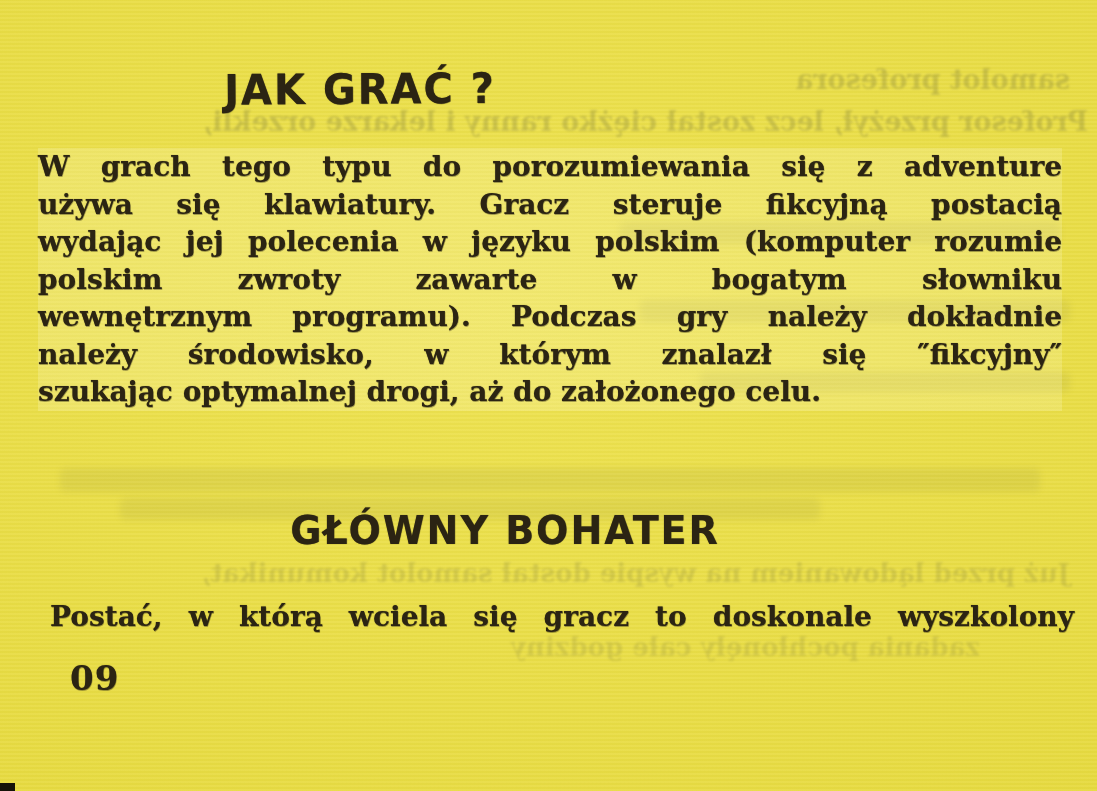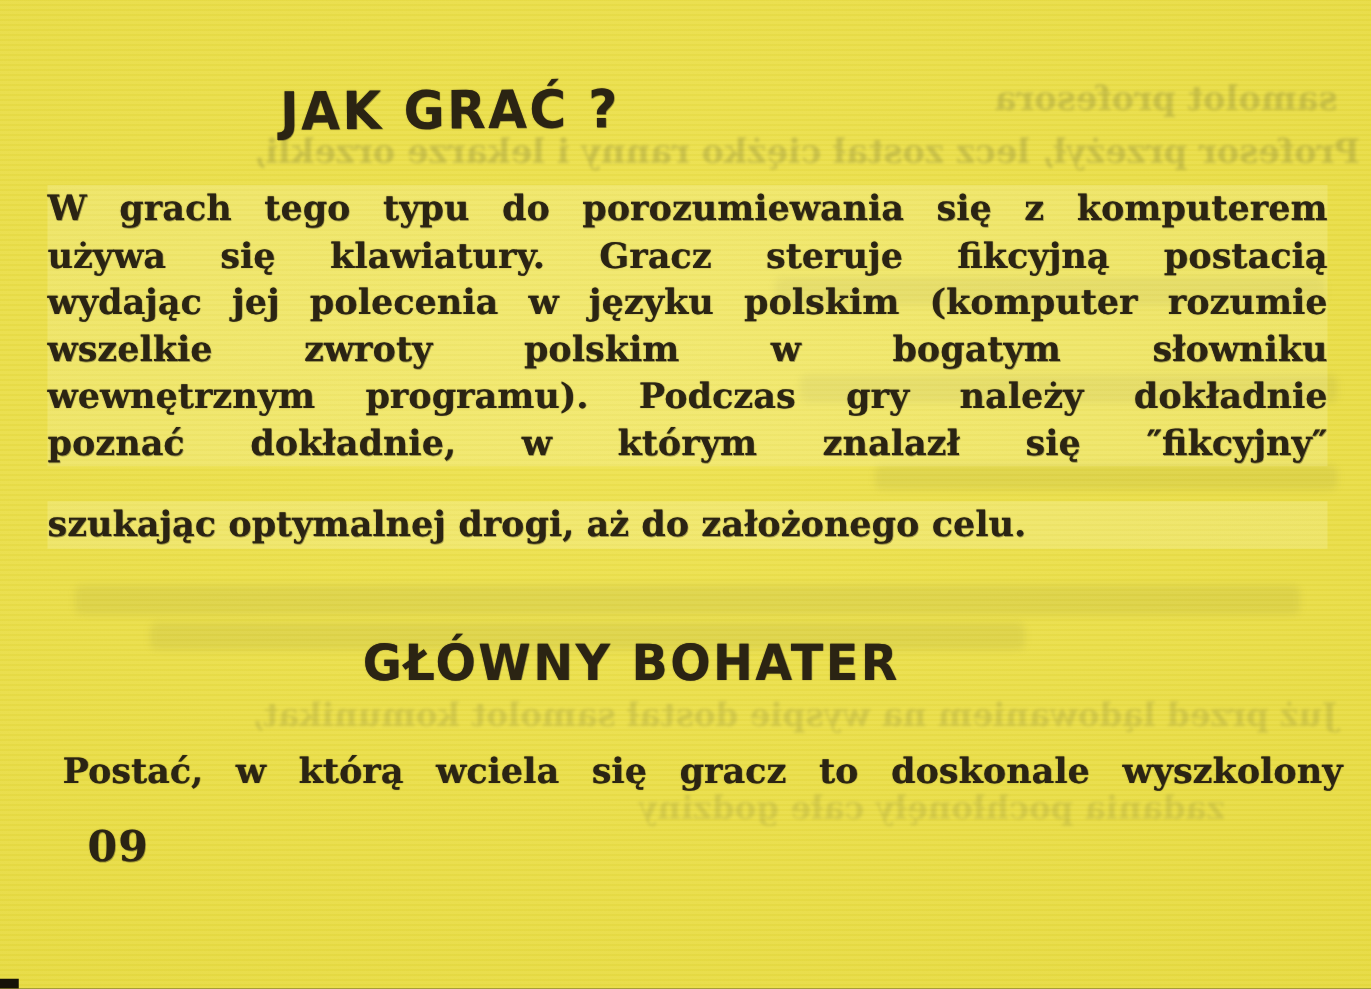--- a/index.html
+++ b/index.html
@@ -33,21 +33,21 @@
   .para1{
     position:absolute;left:38px;top:148px;width:1024px;
     font-size:28px;font-weight:bold;
   }
   .para1 .line{
     height:37.5px;line-height:37.5px;
     text-align:justify;text-align-last:justify;
     background:linear-gradient(rgba(255,252,210,0.22), rgba(255,252,210,0.22));
     white-space:nowrap;
   }
-  .para1 .line.last{text-align-last:left;margin-top:28px;}
+  .para1 .line.last{text-align-last:left;}
   .para2{
     position:absolute;left:50px;top:598px;width:1024px;
     font-size:28px;font-weight:bold;line-height:38px;
     text-align:justify;text-align-last:justify;white-space:nowrap;
   }
   .pagenum{
     position:absolute;left:70px;top:658px;
     font-size:34px;font-weight:bold;letter-spacing:1px;
   }
   
@@ -86,26 +86,26 @@
   <div class="ghost g3">zadania pochłonęły całe godziny</div>
   <div class="smudge s0"></div>
   <div class="smudge s1"></div>
   <div class="smudge s2"></div>
   <div class="smudge s3"></div>
   <div class="smudge s4"></div>
 
   <div class="h1 ink">JAK GRAĆ ?</div>
 
   <div class="para1 ink">
-    <div class="line">W grach tego typu do porozumiewania się z komputerem</div>
+    <div class="line">W grach tego typu do porozumiewania się z adventure</div>
     <div class="line">używa się klawiatury. Gracz steruje fikcyjną postacią</div>
     <div class="line">wydając jej polecenia w języku polskim (komputer rozumie</div>
-    <div class="line">wszelkie zwroty polskim w bogatym słowniku</div>
+    <div class="line">polskim zwroty zawarte w bogatym słowniku</div>
     <div class="line">wewnętrznym programu). Podczas gry należy dokładnie</div>
-    <div class="line">poznać dokładnie, w którym znalazł się ″fikcyjny″</div>
+    <div class="line">należy środowisko, w którym znalazł się ″fikcyjny″</div>
     <div class="line last">szukając optymalnej drogi, aż do założonego celu.</div>
   </div>
 
   <div class="h2 ink">GŁÓWNY BOHATER</div>
 
   <div class="para2 ink">Postać, w którą wciela się gracz to doskonale wyszkolony</div>
 
   <div class="pagenum ink">09</div>
 
   <div class="corner-mark"></div>

